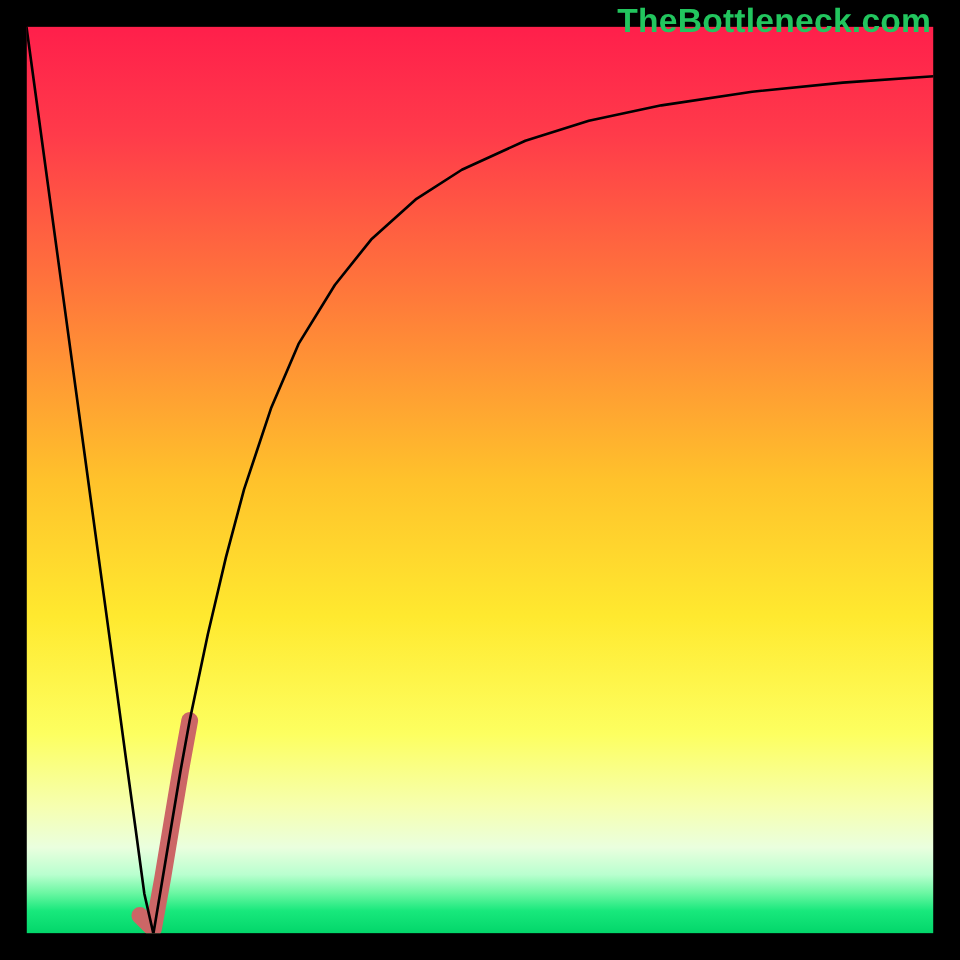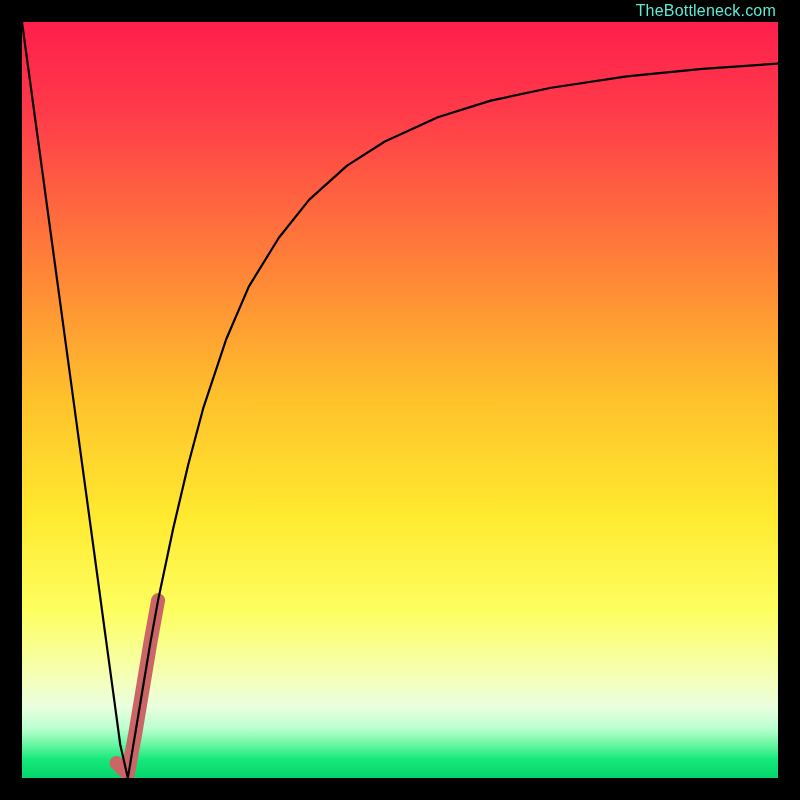--- a/index.html
+++ b/index.html
@@ -22,23 +22,23 @@
     left: 22px;
     top: 22px;
     width: 756px;
     height: 756px;
     overflow: hidden;
   }
   .watermark {
     position: absolute;
     top: 2px;
     right: 24px;
-    color: #5eead4;
-    font-size: 16px;
-    font-weight: 400;
+    color: #22c55e;
+    font-size: 28px;
+    font-weight: 700;
     letter-spacing: 0.2px;
     z-index: 50;
     user-select: none;
   }
   svg {
     display: block;
   }
 </style>
 </head>
 <body>

